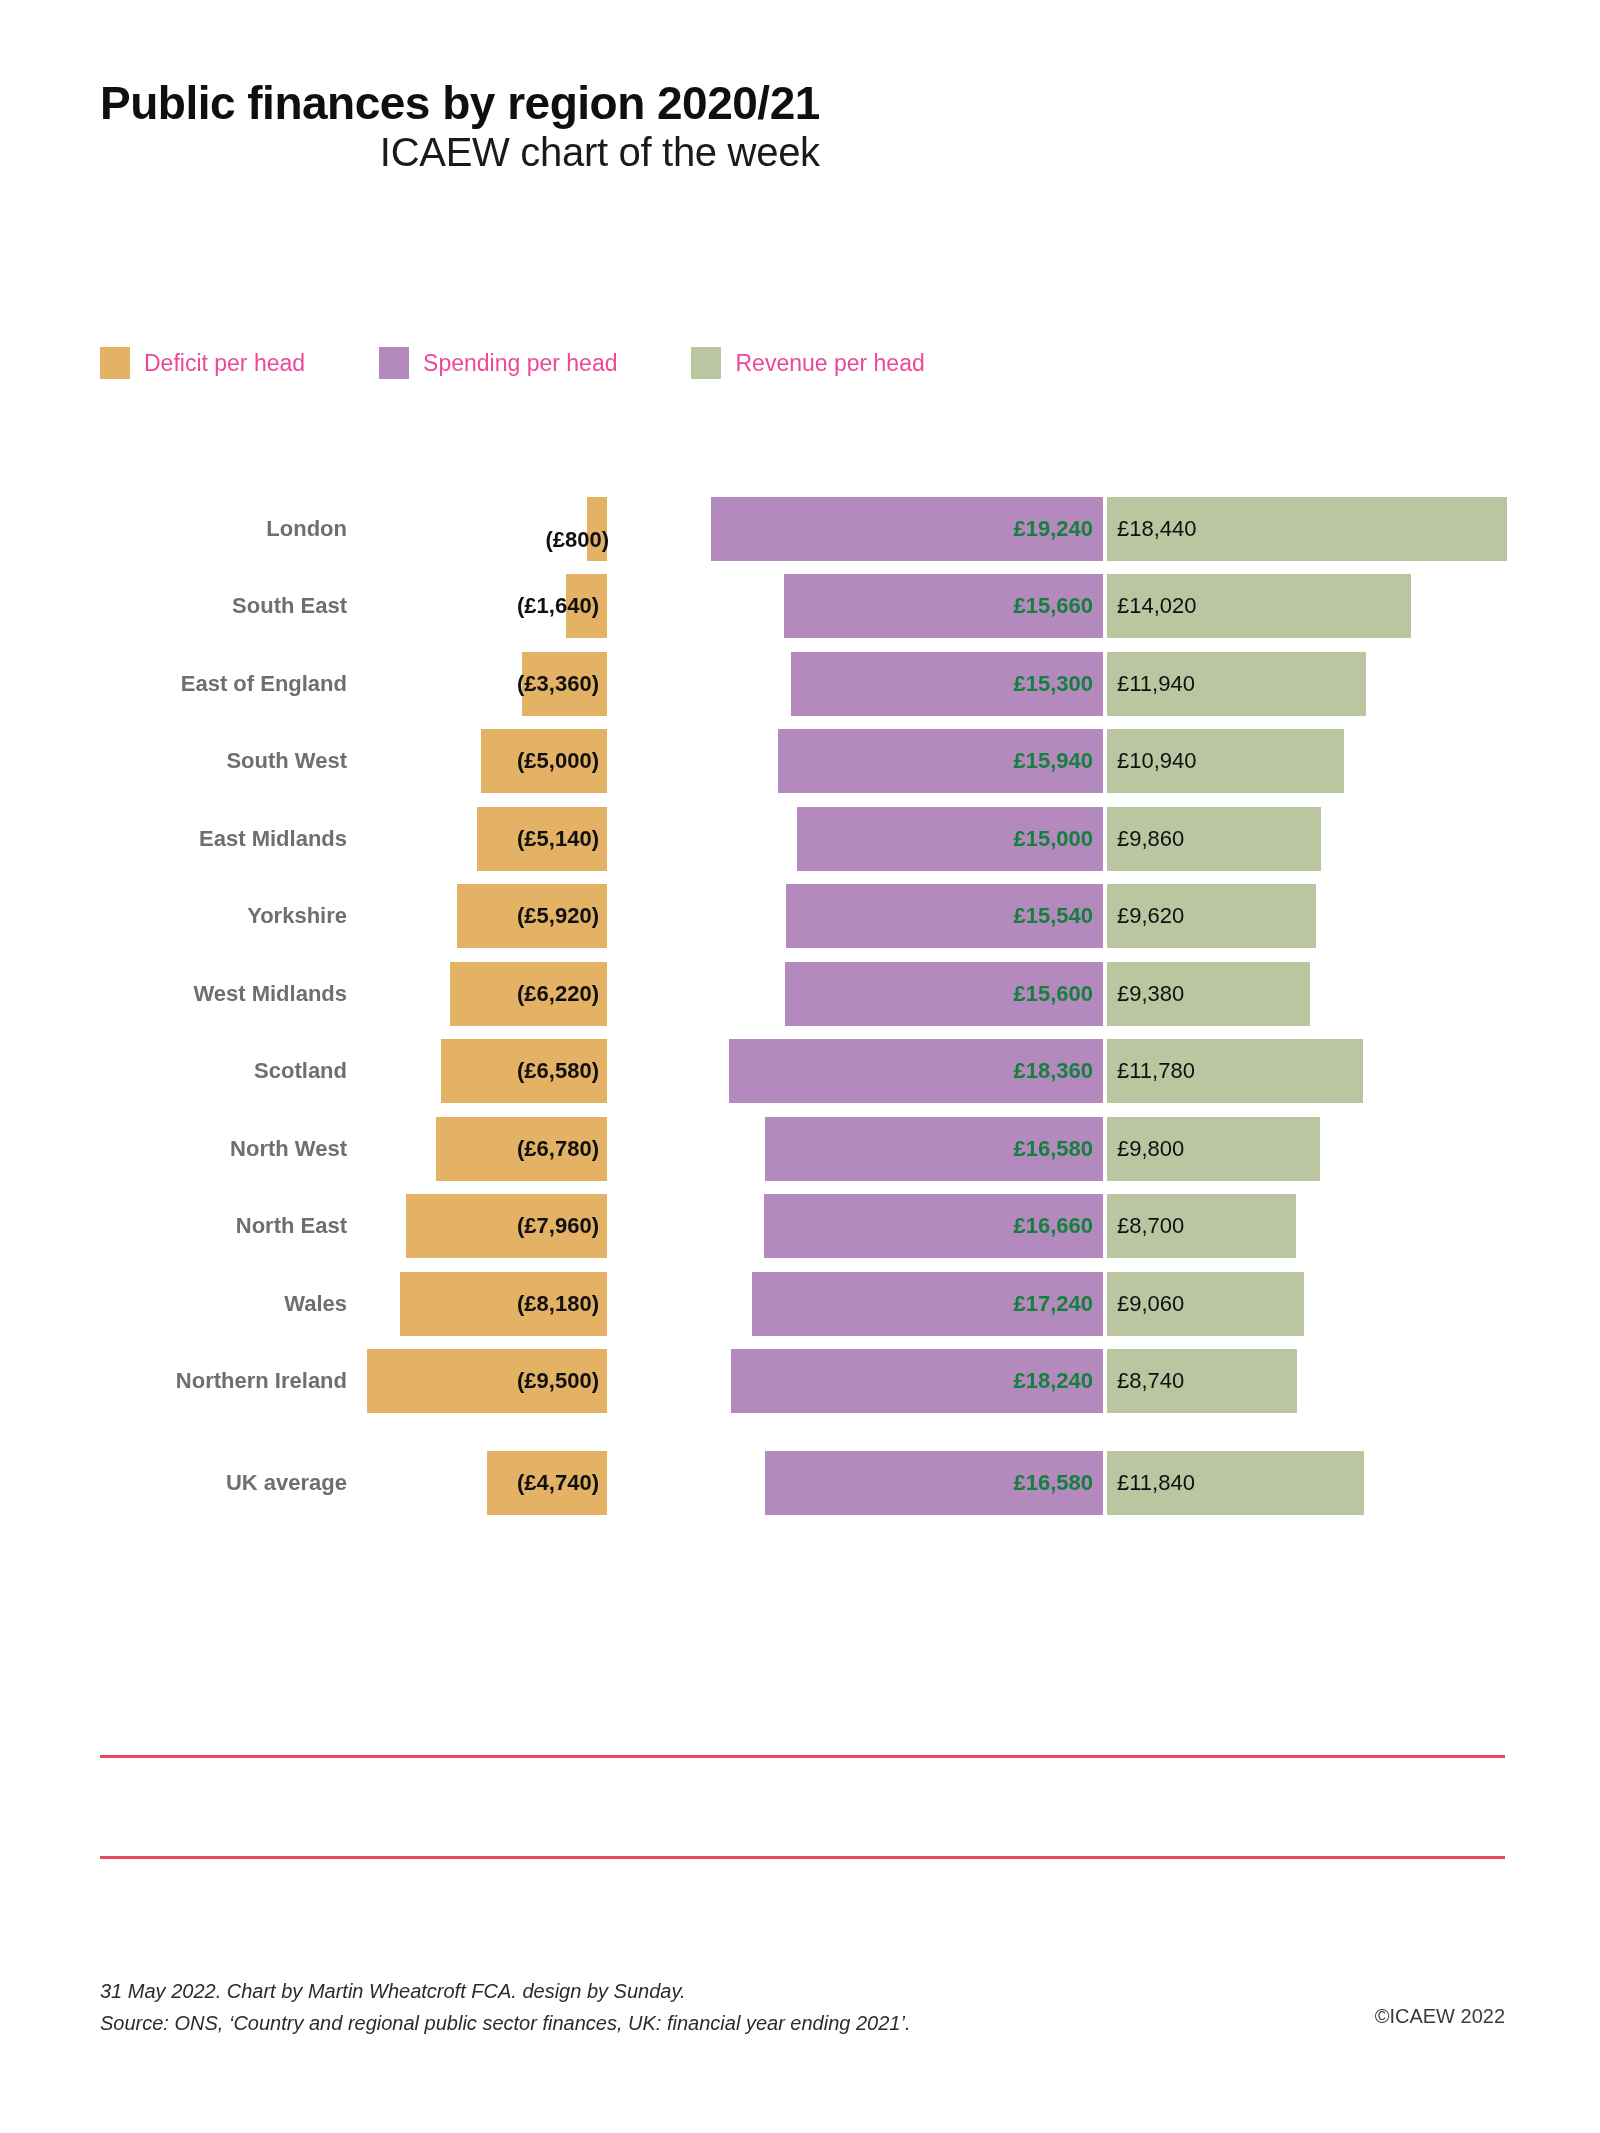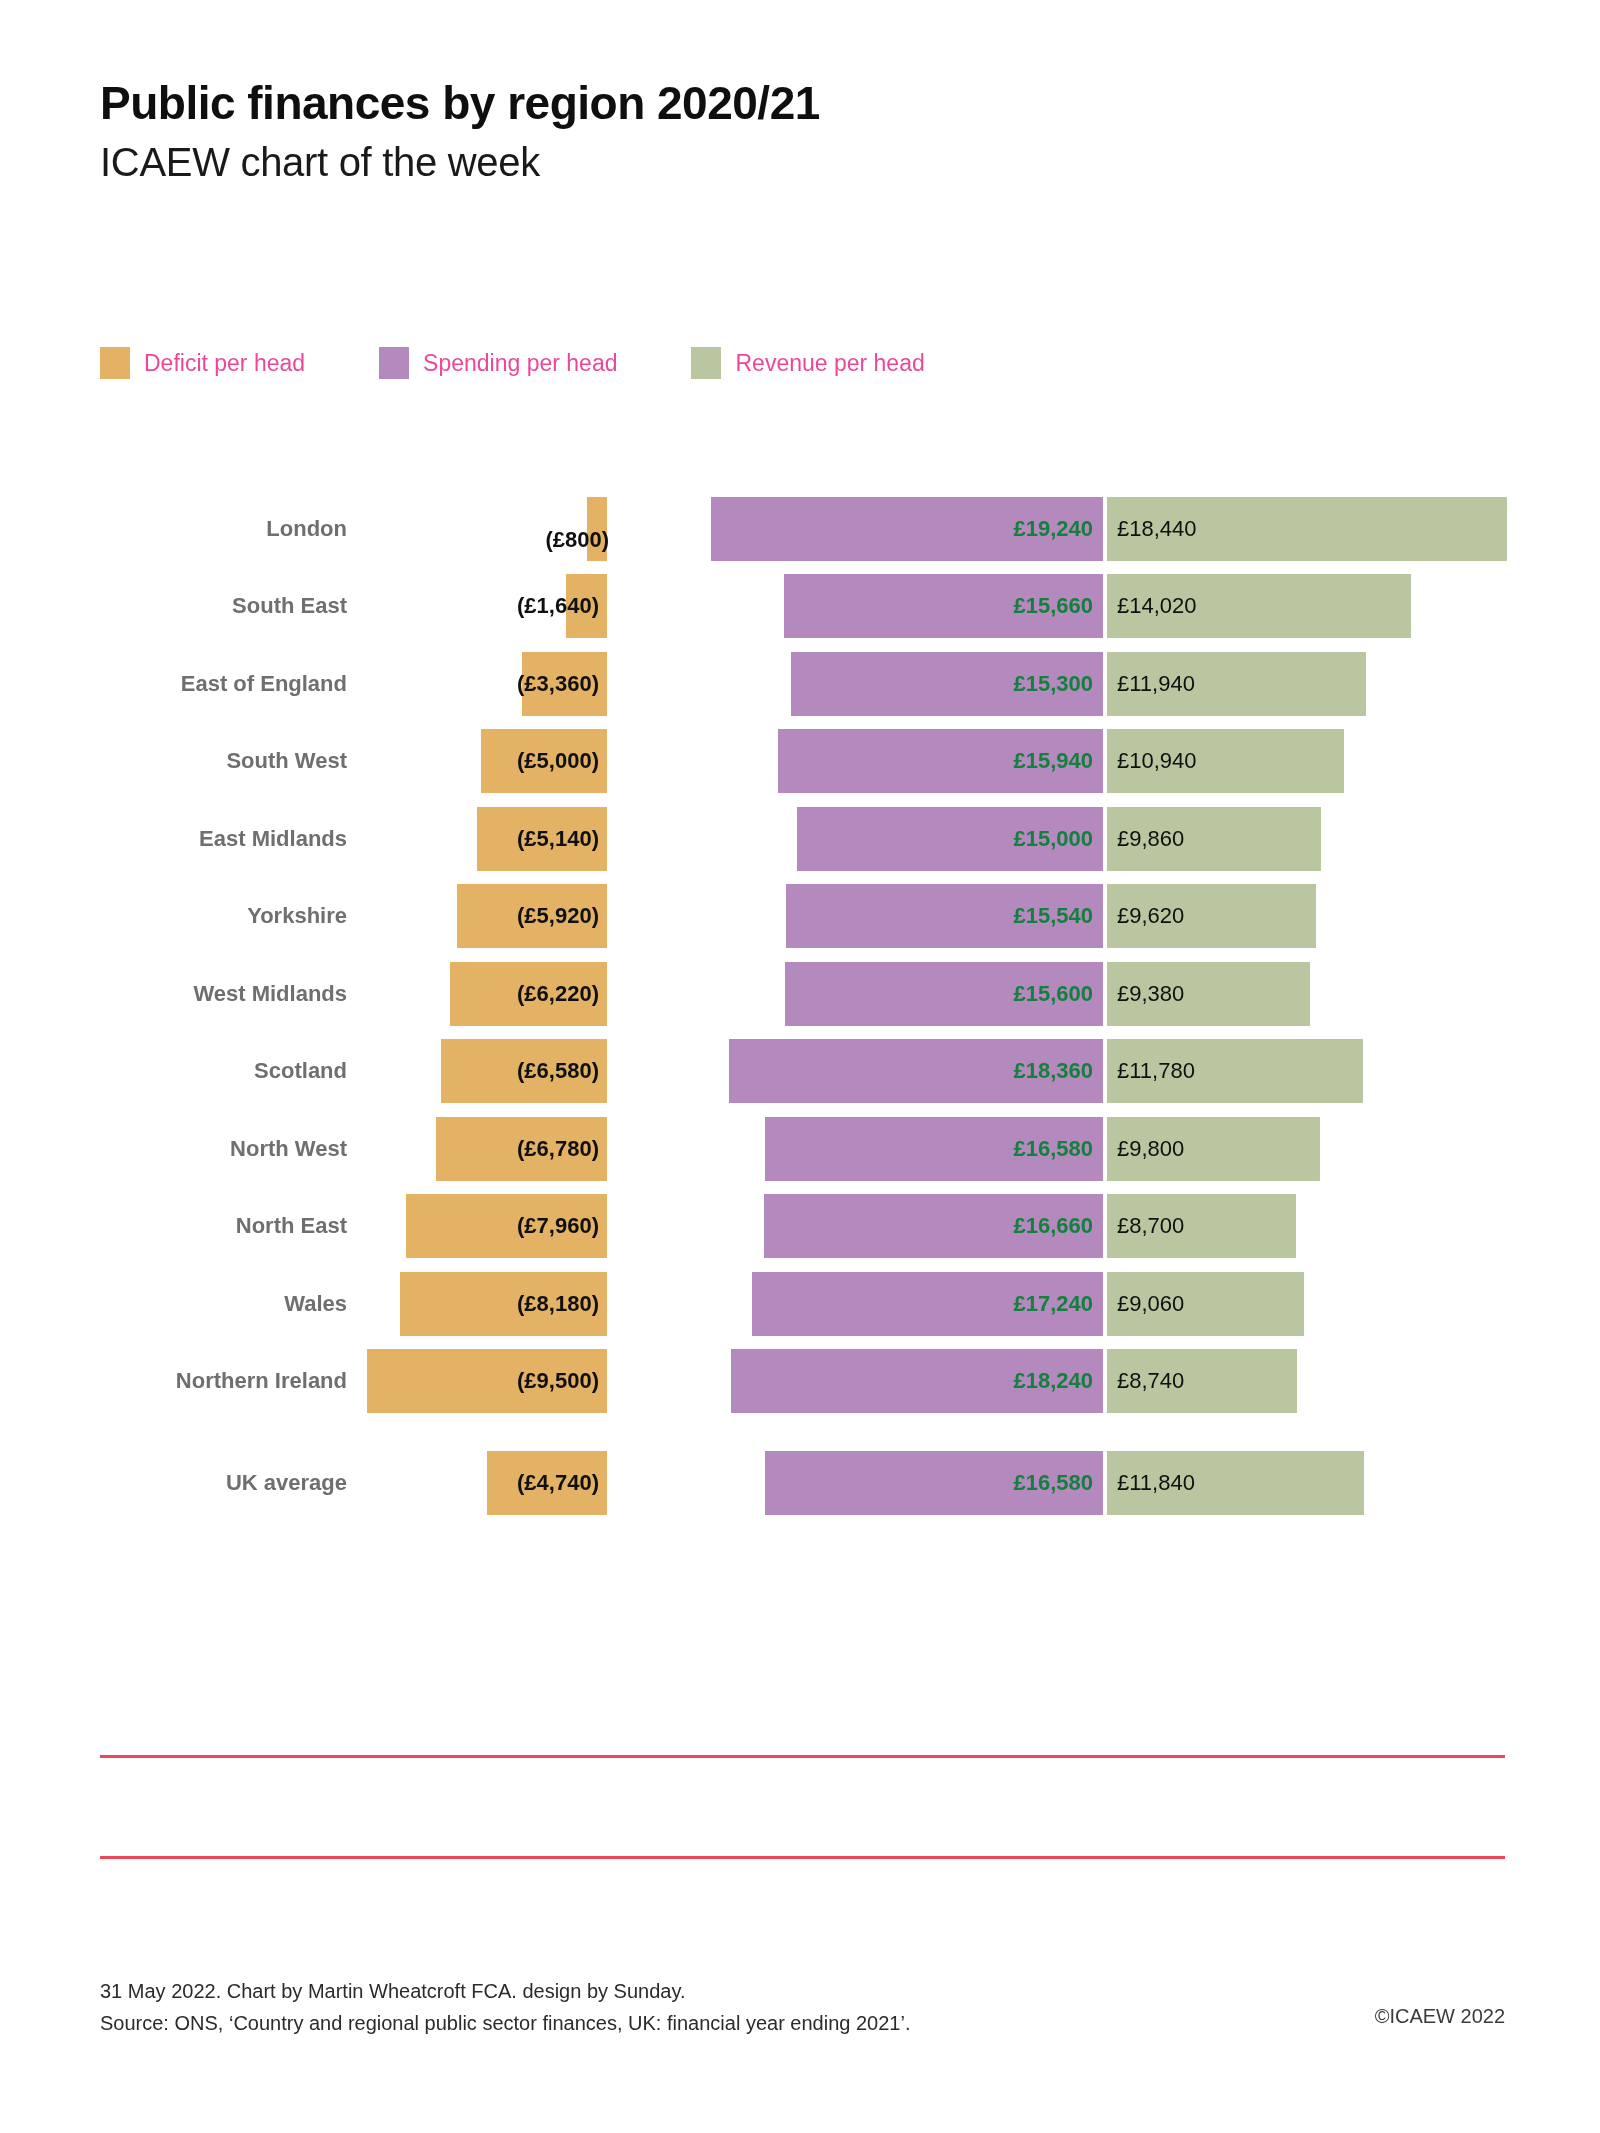--- a/index.html
+++ b/index.html
@@ -18,22 +18,22 @@
     font-weight: 700;
     color: #0f0f0f;
     letter-spacing: -0.5px;
     line-height: 1.1;
   }
   .chart-subtitle {
     font-size: 40px;
     font-weight: 400;
     color: #1a1a1a;
     line-height: 1.15;
-    margin-top: 10px;
     letter-spacing: -0.3px;
+    text-align: right;
   }
 
   
   .legend {
     position: absolute;
     left: 100px;
     top: 347px;
     display: flex;
     align-items: center;
     gap: 0px;
@@ -178,21 +178,21 @@
 
   
   .footer {
     position: absolute;
     left: 100px;
     top: 1975px;
     font-size: 20px;
     color: #2b2b2b;
     line-height: 1.62;
   }
-  .footer div { white-space: nowrap; }
+  .footer div { white-space: nowrap; font-style: italic; }
   .copyright {
     position: absolute;
     right: 95px;
     top: 2005px;
     font-size: 20px;
     color: #3a3a3a;
     white-space: nowrap;
   }
 </style>
 </head>

